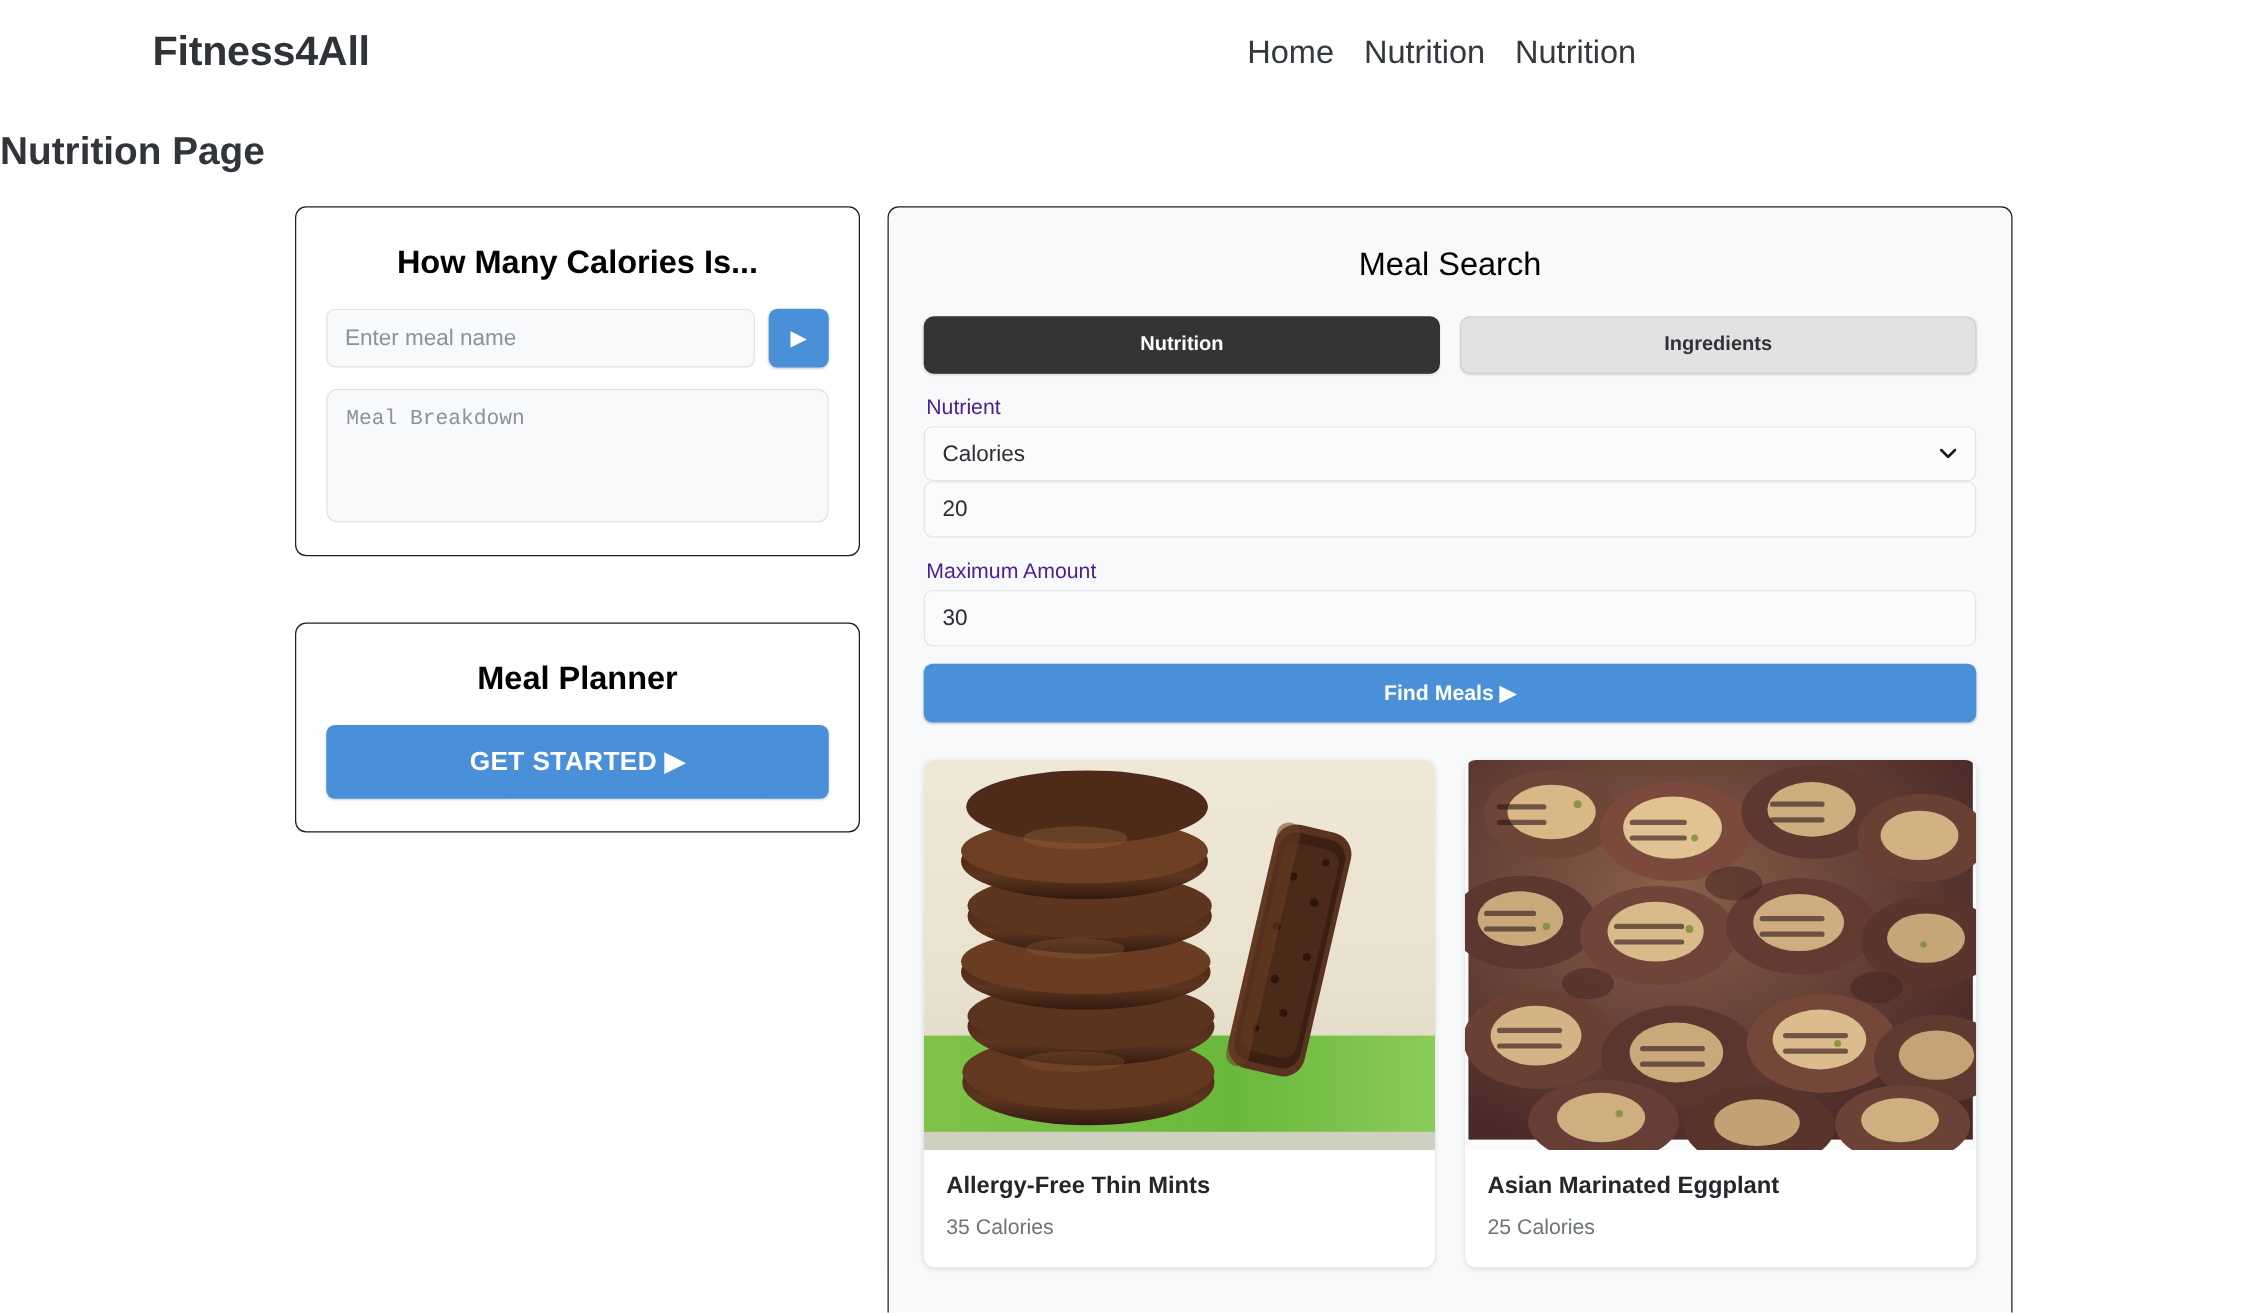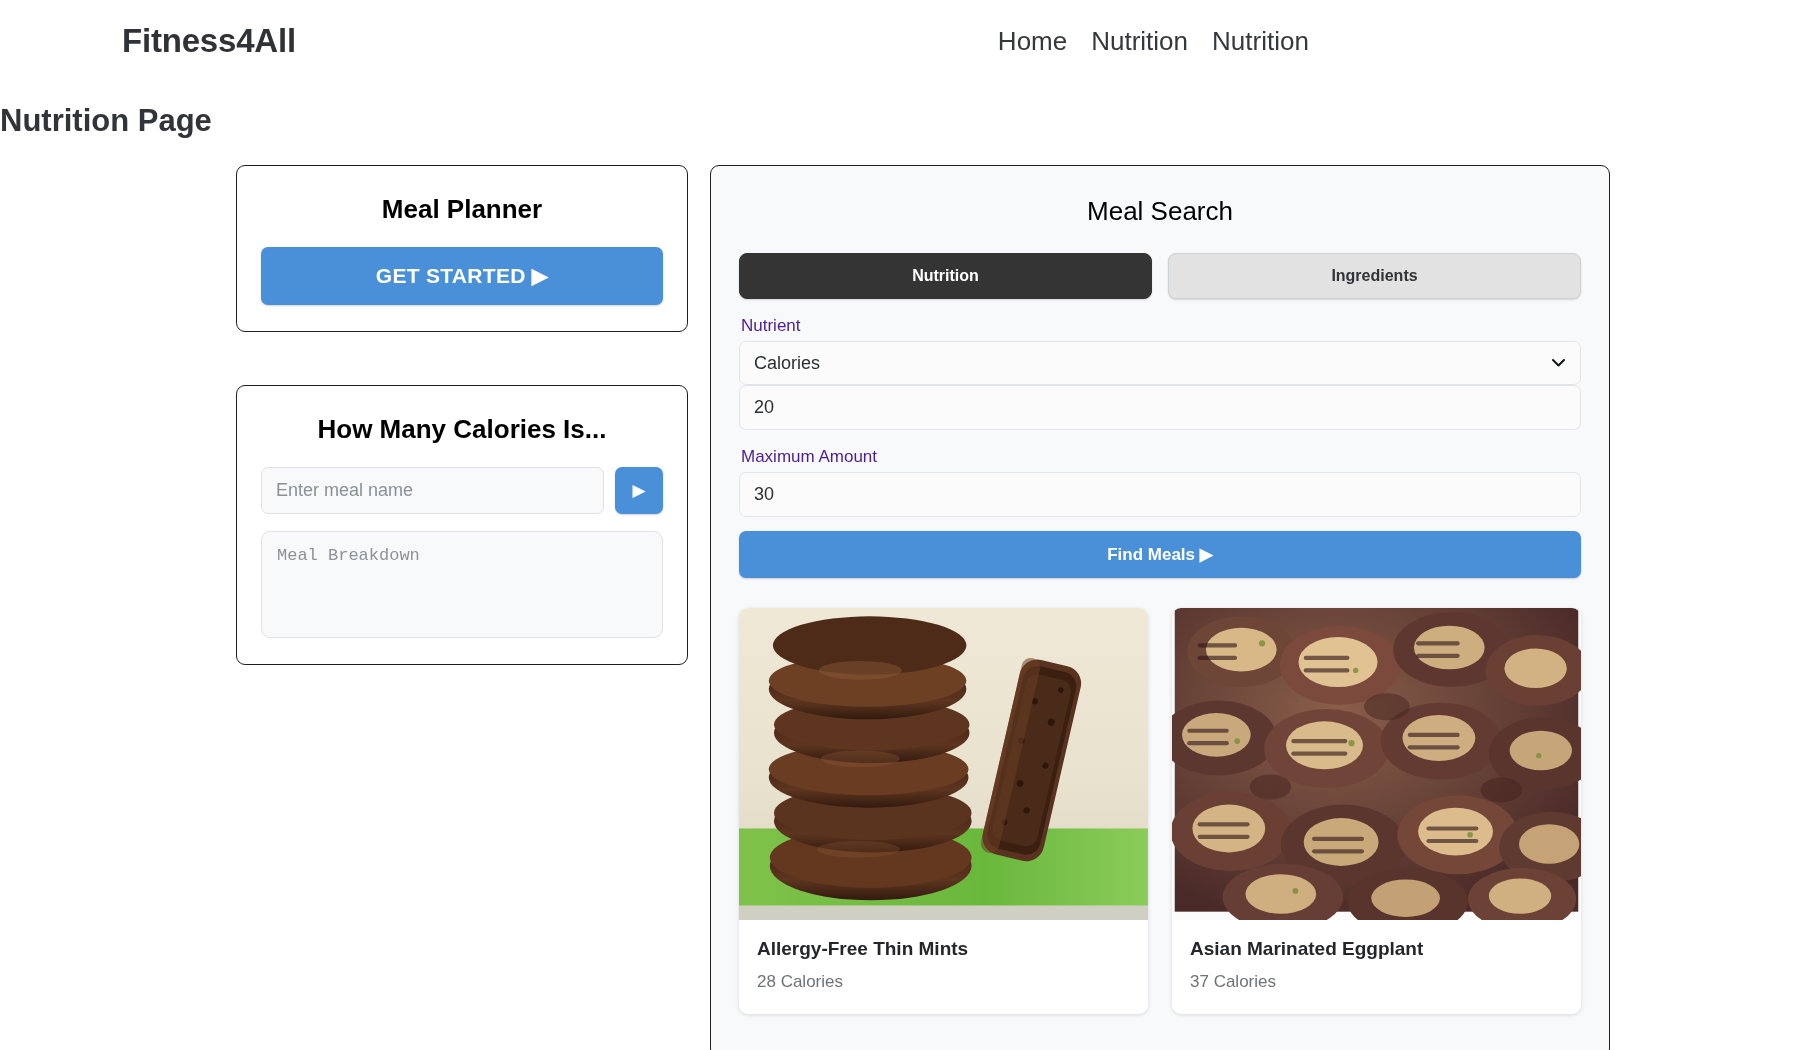--- a/index.html
+++ b/index.html
@@ -280,33 +280,33 @@
   </div>
 </div>
 
 <h1 class="page-title">Nutrition Page</h1>
 
 <div class="main">
 
   <div class="col-left">
 
     <div class="card">
-      <div class="card-title">Meal Planner</div>
-      <button class="btn-primary btn-getstarted">GET STARTED ▶</button>
-    </div>
-
-    <div class="card">
       <div class="card-title">How Many Calories Is...</div>
       <div class="lookup-row">
         <input class="text-input" type="text" placeholder="Enter meal name" style="">
         <button class="btn-go">
           <span>▶</span>
         </button>
       </div>
       <textarea class="breakdown" placeholder="Meal Breakdown" style=""></textarea>
+    </div>
+
+    <div class="card">
+      <div class="card-title">Meal Planner</div>
+      <button class="btn-primary btn-getstarted">GET STARTED ▶</button>
     </div>
 
   </div>
 
   <div class="col-right">
     <div class="panel">
 
       <div class="panel-title">Meal Search</div>
 
       <div class="tabs">
@@ -389,21 +389,21 @@
                 <circle cx="276" cy="172" r="3.3"></circle>
                   <circle cx="288" cy="196" r="3"></circle>
                 <circle cx="270" cy="212" r="2.8"></circle>
                   <circle cx="294" cy="76" r="2.7"></circle>
               </g>
               <rect x="252" y="52" width="18" height="192" rx="9" fill="#6b3e24" opacity="0.55"></rect>
             </g>
           </svg>
           <div class="meal-body">
             <p class="meal-name">Allergy-Free Thin Mints</p>
-            <p class="meal-cal">28 Calories</p>
+            <p class="meal-cal">35 Calories</p>
           </div>
         </div>
 
         <div class="meal-card">
           <svg class="meal-img" viewBox="0 0 400 300" preserveAspectRatio="xMidYMid slice">
             <defs>
               <radialGradient id="egp" cx="40%" cy="35%" r="70%">
                 <stop offset="0%" stop-color="#8a5f4a"></stop>
                   <stop offset="100%" stop-color="#4a2a28"></stop>
               </radialGradient>
@@ -475,21 +475,21 @@
               <circle cx="356" cy="142" r="2.5"></circle>
             </g>
             <g fill="#44231f" opacity="0.5">
               <ellipse cx="210" cy="95" rx="22" ry="13"></ellipse>
               <ellipse cx="320" cy="175" rx="20" ry="12"></ellipse>
               <ellipse cx="98" cy="172" rx="20" ry="12"></ellipse>
             </g>
           </svg>
           <div class="meal-body">
             <p class="meal-name">Asian Marinated Eggplant</p>
-            <p class="meal-cal">37 Calories</p>
+            <p class="meal-cal">25 Calories</p>
           </div>
         </div>
 
       </div>
     </div>
   </div>
 
 </div>
 
 </body></html>

